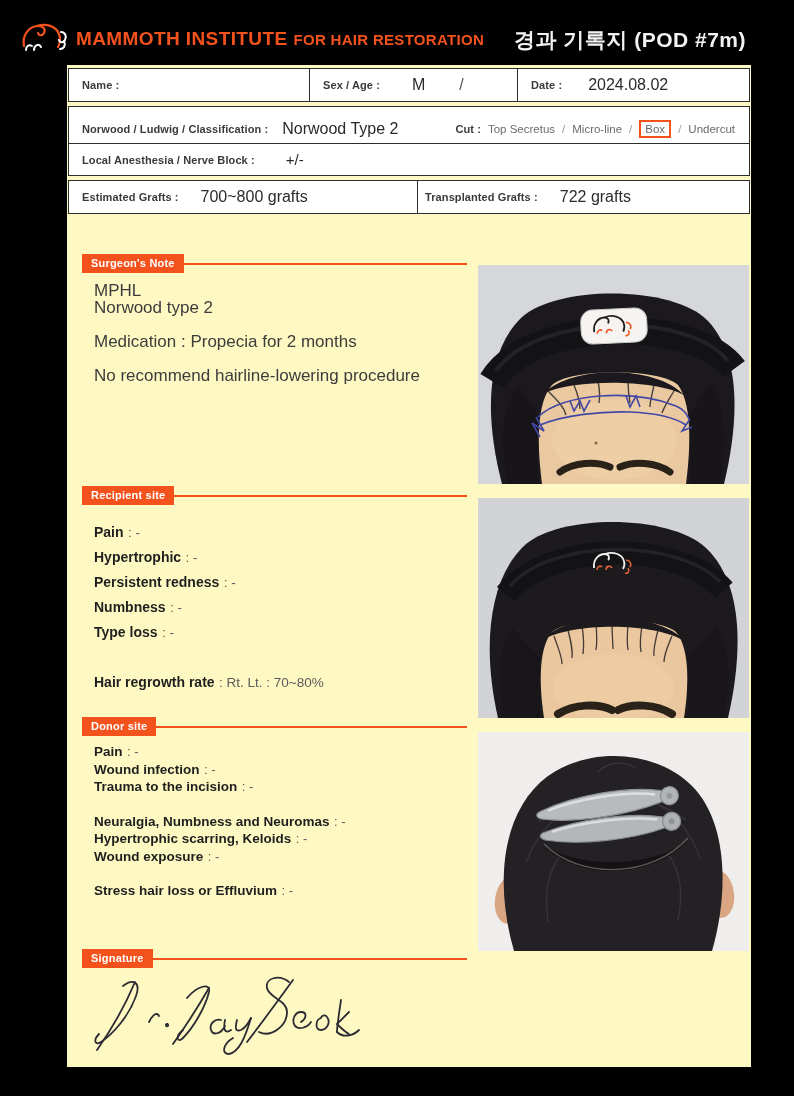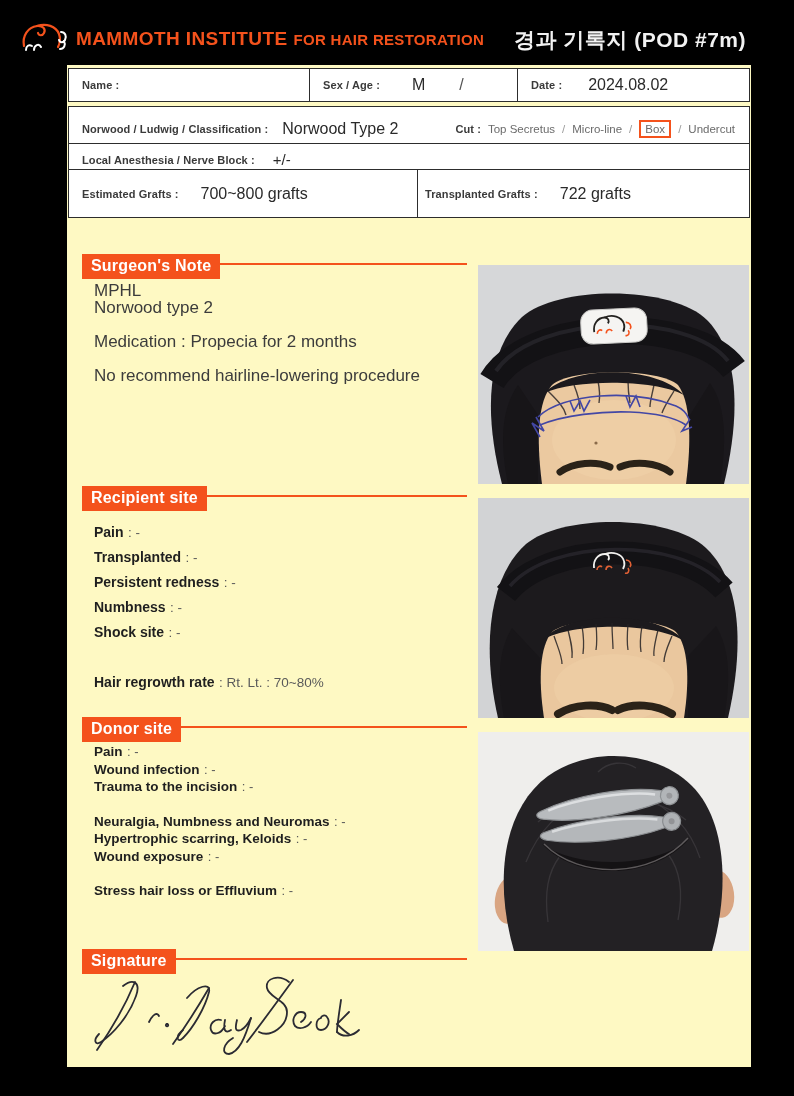--- a/index.html
+++ b/index.html
@@ -20,35 +20,35 @@
   .panel { position:absolute; left:55px; top:65px; width:684px; height:1002px; background:#fef9c3;margin-left:12px; }
 
   
   .frow { position:absolute; left:1px; width:682px; border:1.5px solid #2d2d2d; background:#fff;
     display:flex; align-items:center; }
   .frow .cell { height:100%; display:flex; align-items:center; }
   .flabel { font-size:11px; font-weight:bold; color:#3a3a3a; letter-spacing:.1px; }
   .fvalue { font-size:16px; color:#2a2a2a; font-weight:400; }
   .row1 { top:3px;  height:34px; }
   .row2 { top:41px; height:45px; }
-  .row3 { top:78px; height:33px; }
-  .row4 { top:104px; height:49px; }
+  .row3 { top:78px; height:33px;gap:13px; }
+  .row4 { top:115px; height:34px; }
   .cell-name { width:240px; padding-left:13px; }
   .cell-sexage { width:208px; border-left:1.5px solid #2d2d2d; padding-left:13px; }
   .cell-date { flex:1; border-left:1.5px solid #2d2d2d; padding-left:13px; }
   .cut-group { margin-left:auto; padding-right:14px; display:flex; align-items:center; gap:7px; }
   .cut-opt { font-size:11.5px; color:#6b6b6b; }
   .cut-sep { font-size:11.5px; color:#9a9a9a; }
   .cut-boxed { border:2px solid #F4521C; padding:1px 4px; }
   .cell-est { width:348px; padding-left:13px; }
   .cell-trans { flex:1; border-left:1.5px solid #2d2d2d; padding-left:7px; }
 
   
   .section-line { position:absolute; left:16px; width:384px; height:2px; background:#F4521C; }
-  .badge { position:absolute; left:15px; background:#F4521C; color:#fff; font-size:16px;
+  .badge { position:absolute; left:15px; background:#F4521C; color:#fff; font-size:11px;
     font-weight:bold; padding:3px 9px 4px 9px; letter-spacing:.2px; white-space:nowrap; }
 
   .note-line { position:absolute; left:27px; font-size:17px; color:#3c3c3c; }
 
   .kv { position:absolute; left:27px; white-space:nowrap; }
   .kv .k { font-size:14px; font-weight:bold; color:#1f1f1f; }
   .kv .v { font-size:13.5px; color:#5a5a5a; }
 
   .donor-block { position:absolute; left:27px; top:678px; }
   .donor-block .kv2 { position:static; display:block; line-height:16.5px; white-space:nowrap; }
@@ -166,24 +166,24 @@
         <path d="M148,131 L152,142 L158,131 L162,142"></path>
       </g>
       <circle cx="118" cy="178" r="1.6" fill="#8a6b4a"></circle>
       <path d="M82,207 C96,197 118,196 132,202" stroke="#2a2218" stroke-width="7" fill="none" stroke-linecap="round"></path>
       <path d="M142,202 C156,196 178,197 192,207" stroke="#2a2218" stroke-width="7" fill="none" stroke-linecap="round"></path>
     </svg>
 
     <div class="section-line" style="top:430px;"></div>
     <div class="badge" style="top:421px;">Recipient site</div>
     <div class="kv" style="top:458px;"><span class="k">Pain</span> <span class="v">: -</span></div>
-    <div class="kv" style="top:483px;"><span class="k">Transplanted</span> <span class="v">: -</span></div>
+    <div class="kv" style="top:483px;"><span class="k">Hypertrophic</span> <span class="v">: -</span></div>
     <div class="kv" style="top:508px;"><span class="k">Persistent redness</span> <span class="v">: -</span></div>
     <div class="kv" style="top:533px;"><span class="k">Numbness</span> <span class="v">: -</span></div>
-    <div class="kv" style="top:558px;"><span class="k">Shock site</span> <span class="v">: -</span></div>
+    <div class="kv" style="top:558px;"><span class="k">Type loss</span> <span class="v">: -</span></div>
     <div class="kv" style="top:608px;"><span class="k">Hair regrowth rate</span> <span class="v">: Rt. Lt. : 70~80%</span></div>
 
     <svg class="photo" style="top:433px;" width="271" height="220" viewBox="0 0 271 220">
       <rect width="271" height="220" fill="#d2d3d5"></rect>
       <path d="M20,220 C4,150 10,80 48,46 C84,16 192,16 228,50 C264,84 266,150 250,220 Z" fill="#1c1a1d"></path>
       <path d="M26,220 C18,176 22,150 34,130 L62,160 L62,220 Z" fill="#181619"></path>
       <path d="M246,220 C254,176 250,148 238,128 L210,158 L210,220 Z" fill="#181619"></path>
       <path d="M66,220 C60,180 62,148 74,134 C92,118 180,118 198,134 C210,148 212,180 206,220 Z" fill="#eac79e"></path>
       <ellipse cx="136" cy="190" rx="60" ry="34" fill="#f0d2a8" opacity=".5"></ellipse>
       <path d="M64,142 C92,112 180,112 208,144 C178,124 96,124 64,142 Z" fill="#1c1a1d"></path>

